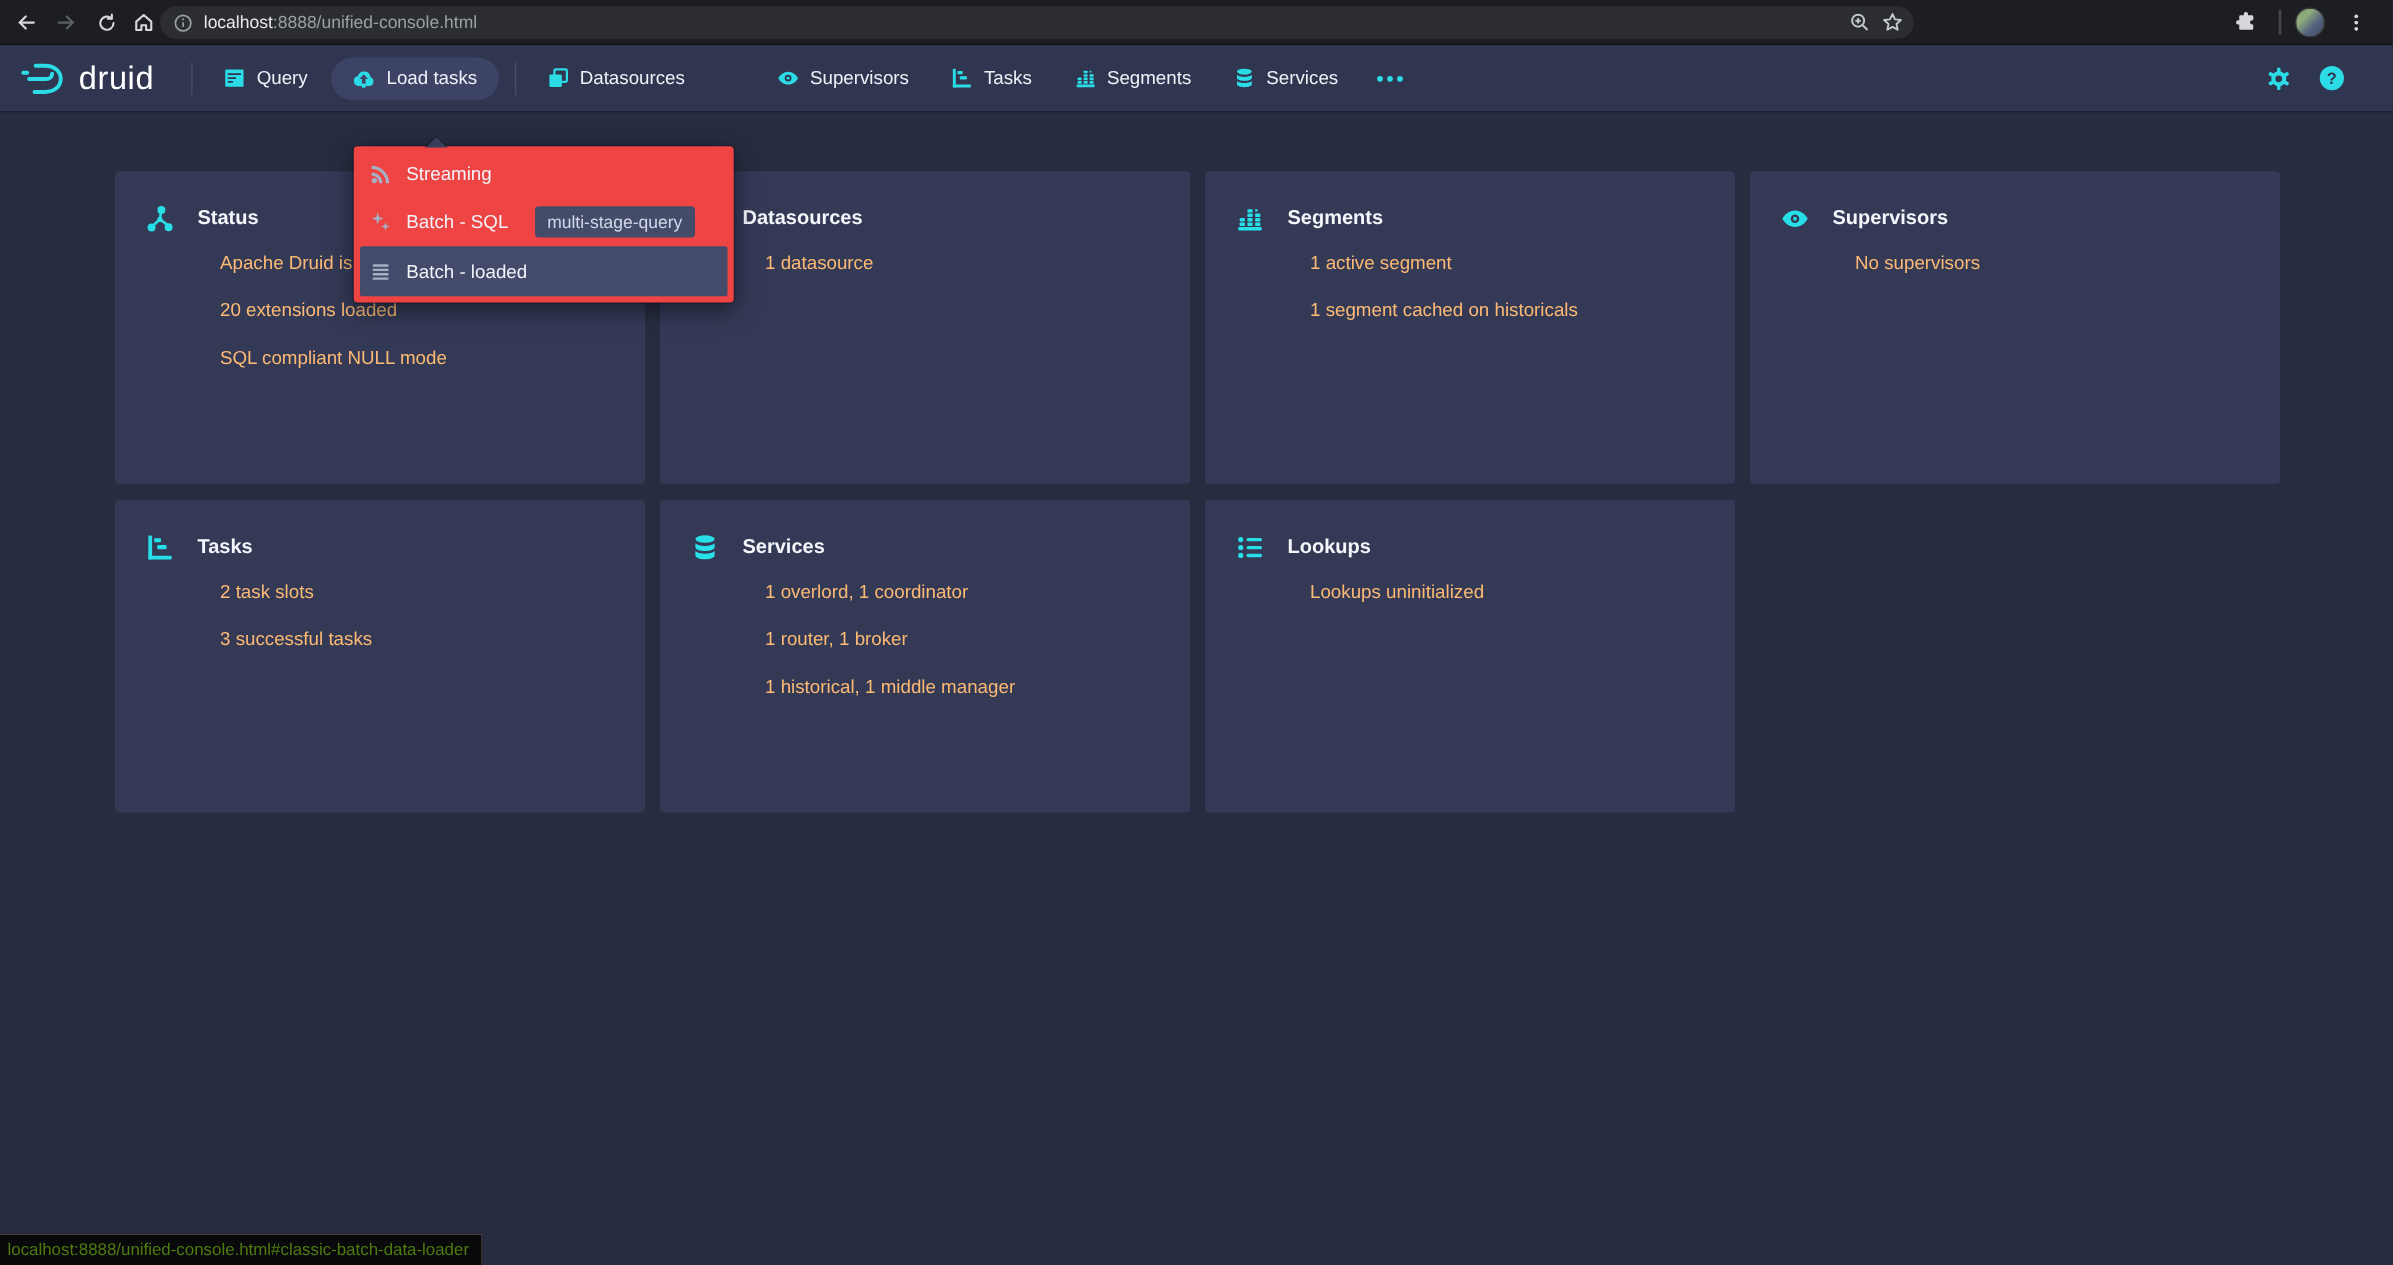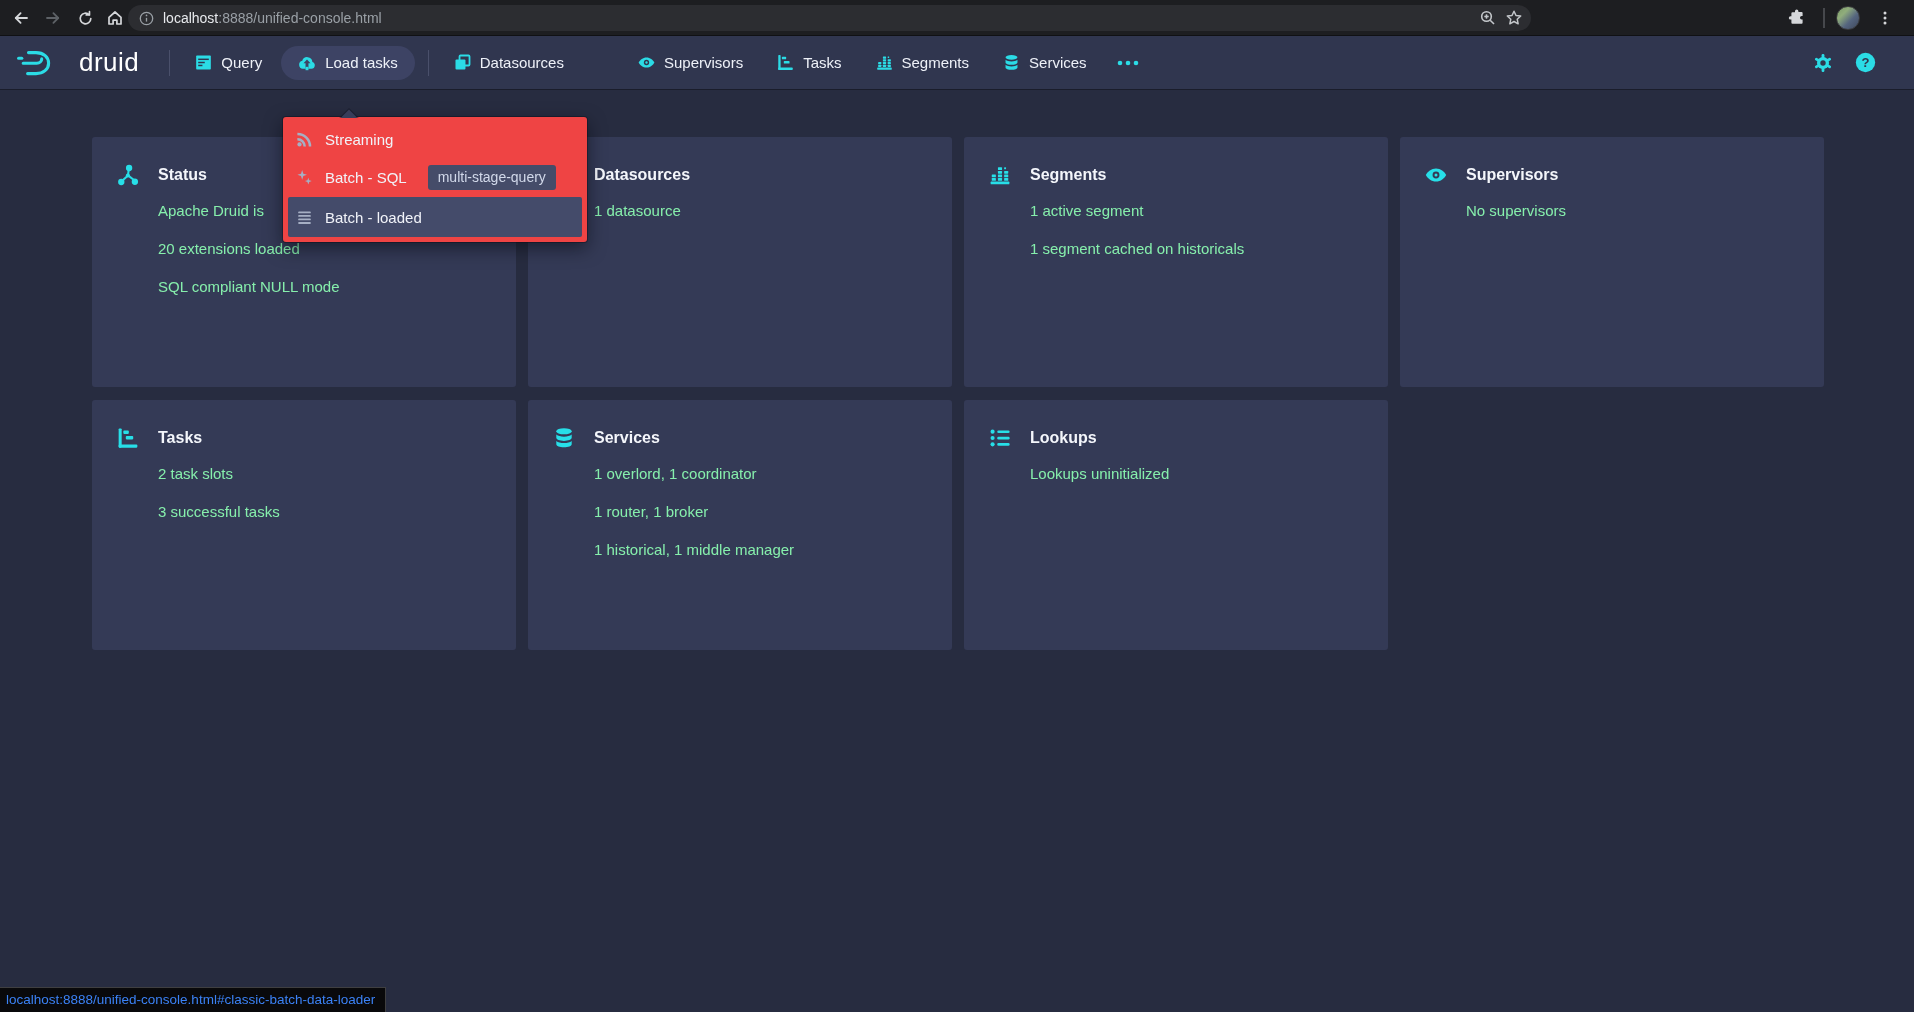--- a/index.html
+++ b/index.html
@@ -27,21 +27,21 @@
   .chrome-sep { position:absolute; left:1823px; top:8px; width:2px; height:20px; background:#46484c; }
   .avatar { position:absolute; left:1836px; top:6px; width:24px; height:24px; border-radius:50%;
     background:linear-gradient(135deg,#7c9c66 0%,#90ad7c 30%,#55657f 62%,#3e485c 100%);
     border:1px solid #3a3b3e; }
 
   
   .navbar { position:absolute; top:36px; left:0; width:100%; height:54px;
     background:#30364f; border-bottom:1px solid #1a1d2b;
     display:flex; align-items:center; z-index:20; color:#eef1f8; }
   .brand { display:flex; align-items:center; margin-left:16px; }
-  .wordmark { font-size:26px; color:#ffffff; letter-spacing:.5px; margin-left:23px; }
+  .wordmark { font-size:26px; color:#ffffff; letter-spacing:.5px; margin-left:7px; }
   .vsep { width:1px; height:26px; background:#4a506b; }
   .vsep.s1 { margin-left:30px; }
   .vsep.s2 { margin-left:13px; }
   .nav-item { display:flex; align-items:center; padding:0 17px; height:54px;
     font-size:15px; cursor:pointer; white-space:nowrap; }
   .nav-item .nicon { width:17px; height:17px; color:#2bdce6; margin-right:9px; flex:0 0 auto; }
   .nav-item.first { margin-left:8px; }
   .nav-item.gap-left { margin-left:40px; }
   .nav-pill { display:flex; align-items:center; margin-left:2px; height:34px;
     background:#3d4364; border-radius:17px; padding:0 17px; font-size:15px; cursor:pointer; }
@@ -53,42 +53,42 @@
 
   
   .card { position:absolute; width:424px; height:250px; background:#343a56;
     border-radius:3px; cursor:pointer; }
   .r1 { top:137px; } .r2 { top:400px; }
   .c1 { left:92px; } .c2 { left:528px; } .c3 { left:964px; } .c4 { left:1400px; }
   .card .hd { display:flex; align-items:center; padding:27px 24px 0 25px; }
   .card .cicon { width:22px; height:22px; color:#27dfe8; flex:0 0 auto; }
   .card .ttl { margin-left:19px; font-size:16px; font-weight:700; color:#f4f6fb; }
   .card .bd { padding:0 20px 0 66px; }
-  .card .bd p { margin-top:17px; font-size:15px; line-height:21px; color:#86efac;
-    white-space:nowrap; overflow:hidden; }
+  .card .bd p { margin-top:17px; font-size:15px; line-height:21px; color:#fdba74;
+    white-space:nowrap; overflow:hidden;margin-left:18px; }
   .card .bd p:first-child { margin-top:14px; }
 
   
   .popover { position:absolute; left:283px; top:117px; width:304px; z-index:30;
     background:#ef4444; border-radius:3px; padding:5px;
     box-shadow:0 0 0 1px rgba(10,12,20,.35), 0 6px 18px rgba(5,7,14,.55); }
   .caret { position:absolute; top:-9px; left:56px; width:20px; height:10px; overflow:hidden; }
   .caret::before { content:""; position:absolute; left:4px; top:4px; width:12px; height:12px;
     background:#373d5a; transform:rotate(45deg); box-shadow:0 0 0 1px rgba(10,12,20,.35); }
   .mrow { display:flex; align-items:center; border-radius:2px; padding:0 8px;
     font-size:15px; color:#f1f3f9; cursor:pointer; }
   .mrow.h34 { height:35px; } .mrow.h40 { height:40px; }
   .mrow.active { background:#444b6a; }
   .micon { width:17px; height:17px; color:#a6afc4; margin-right:12px; flex:0 0 auto; }
   .badge { margin-left:21px; background:#454c69; border-radius:3px; padding:4px 10px 5px;
     font-size:14px; color:#d2d9ea; white-space:nowrap; }
 
   
   .statusbar { position:absolute; left:0; bottom:0; z-index:40;
-    background:#09090b; color:#3b82f6; font-size:13.5px;
+    background:#09090b; color:#4d7c0f; font-size:13.5px;
     padding:4px 10px 5px 6px; border:1px solid #3f3f41; border-left:none; border-bottom:none; }
 
   .clip1 { max-width:126px; }
 </style>
 </head>
 <body>
 
 <div class="chrome">
   <div class="cbtn" style="left:8px">
     <svg width="18" height="18" viewBox="0 0 18 18" fill="none" stroke="currentColor" stroke-width="1.8" stroke-linecap="round" stroke-linejoin="round">

